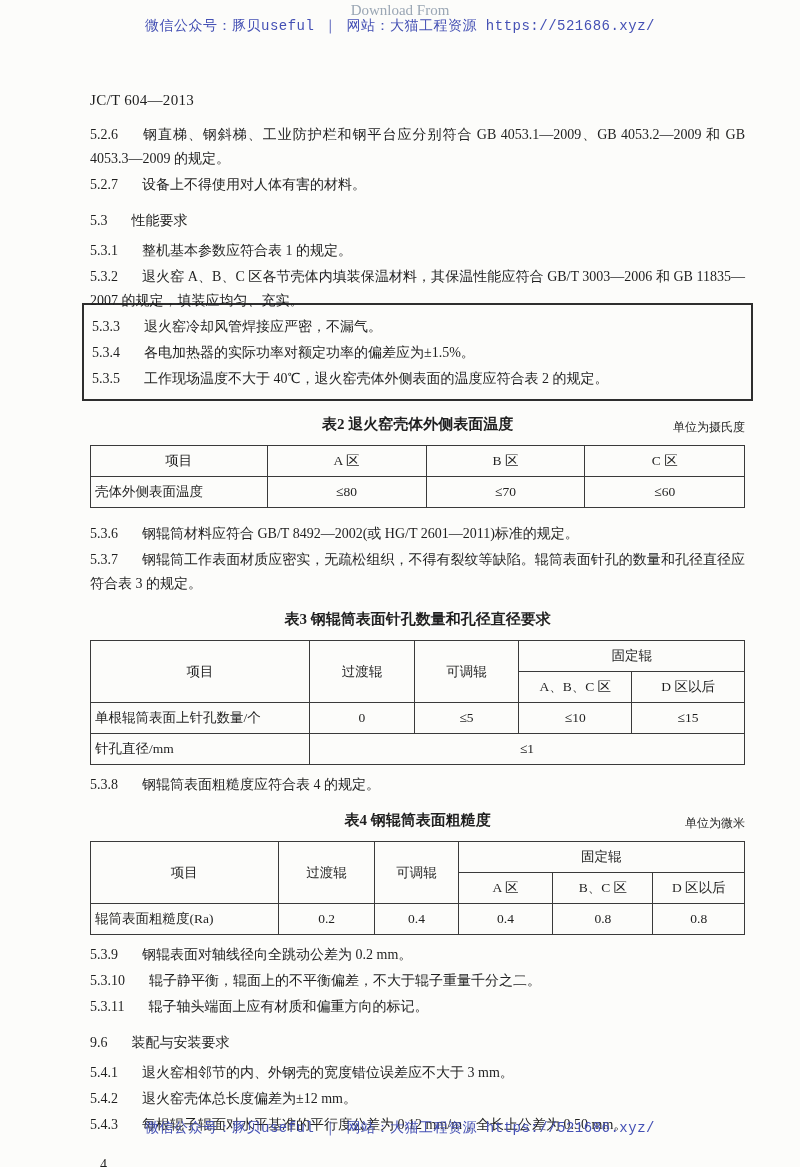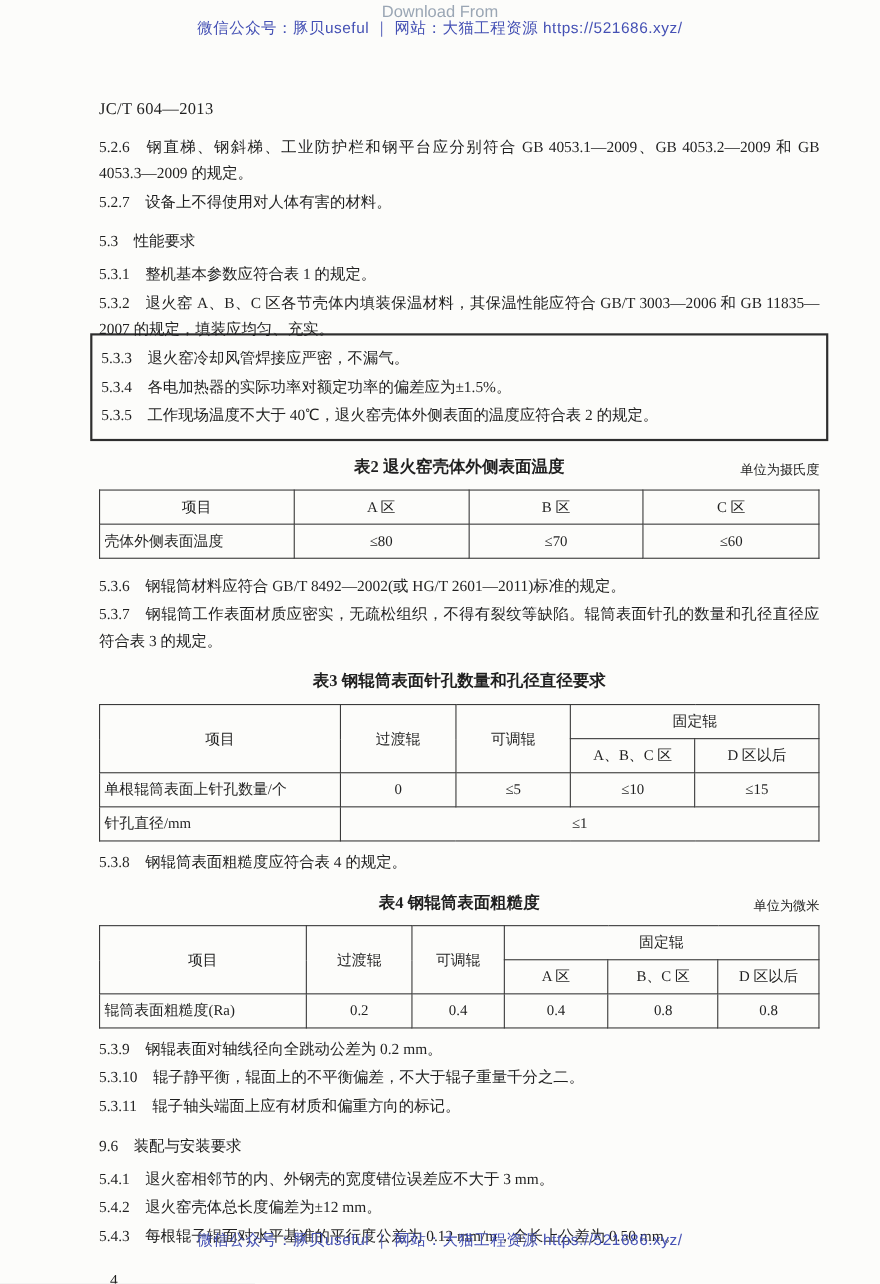--- a/index.html
+++ b/index.html
@@ -15,30 +15,30 @@
     overflow: hidden;
   }
   .top-watermark {
     position: absolute;
     top: 2px;
     left: 0;
     width: 100%;
     text-align: center;
     color: #9aa6b4;
     font-size: 15px;
-    font-family: Liberation Sans, sans-serif;
+    font-family: Liberation Serif, serif;
   }
   .site-header, .site-footer {
     position: absolute;
     left: 0;
     width: 100%;
     text-align: center;
     color: #4450b4;
     font-size: 14px;
-    font-family: Liberation Sans, sans-serif;
+    font-family: Liberation Mono, monospace;
     letter-spacing: 0.5px;
   }
   .site-header { top: 17px; }
   .site-footer { bottom: 30px; }
   .content {
     position: absolute;
     top: 92px;
     left: 90px;
     right: 55px;
   }
@@ -46,21 +46,21 @@
     font-size: 15px;
     margin-bottom: 14px;
     letter-spacing: 0.3px;
   }
   p.clause {
     font-size: 14px;
     line-height: 24px;
     margin-bottom: 2px;
     text-align: justify;
   }
-  p.clause .num { margin-right: 14px; white-space: nowrap; }
+  p.clause .num { margin-right: 24px; white-space: nowrap; }
   p.heading { font-weight: normal; margin-top: 12px; margin-bottom: 6px; }
   .scan-box {
     border: 2px solid #2e2e2e;
     margin: -12px -8px 8px -8px;
     padding: 10px 8px 6px 8px;
   }
   .caption-row {
     position: relative;
     text-align: center;
     margin-top: 14px;

